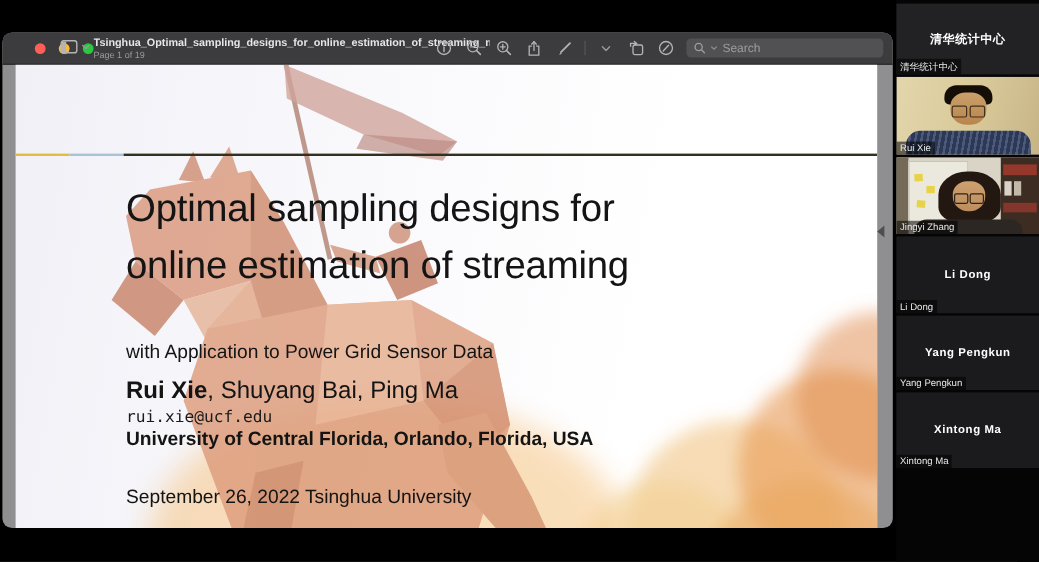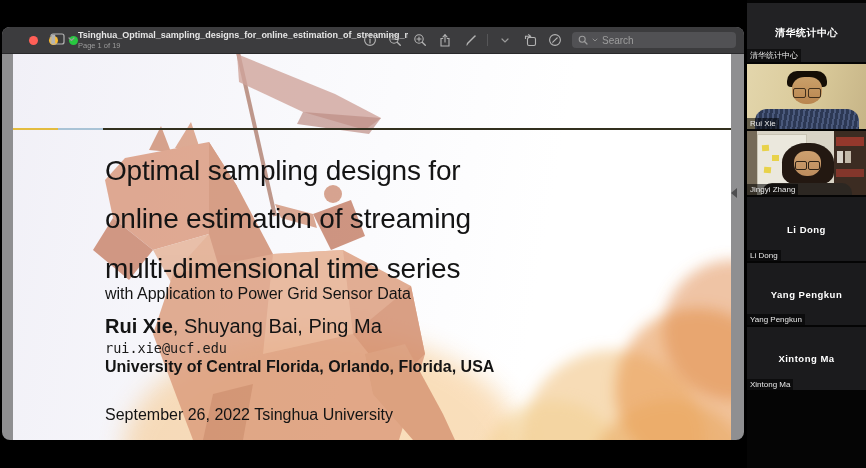--- a/index.html
+++ b/index.html
@@ -29,21 +29,21 @@
   .content{position:absolute;left:0;top:26px;right:0;bottom:0;}
   .page{position:absolute;left:11px;top:1px;width:718px;height:386px;overflow:hidden;
         background:linear-gradient(100deg,#f1f0f7 0%,#f9f9fc 38%,#ffffff 72%);}
   .art{position:absolute;left:0;top:0;}
   .rule{position:absolute;left:0;top:74px;width:718px;height:2px;}
   .rule span{position:absolute;top:0;height:2px;display:block;}
   .rule .r-gold{left:0;width:45px;background:#e3bc3f;}
   .rule .r-blue{left:45px;width:45px;background:#a9c3d6;}
   .rule .r-dark{left:90px;width:628px;background:#32301e;}
   .slide-text{position:absolute;left:92px;color:#141414;}
-  h1.sl{margin:0;font-size:28px;font-weight:500;letter-spacing:-0.2px;white-space:nowrap;}
+  h1.sl{margin:0;font-size:32px;font-weight:500;letter-spacing:-0.2px;white-space:nowrap;}
   .t1{top:101px;} .t2{top:149px;} .t3{top:199px;}
   .subtitle{top:231px;font-size:16px;}
   .authors{top:261px;font-size:20px;}
   .authors .lead{font-weight:bold;}
   .email{top:286px;font-size:13.5px;font-family:"DejaVu Sans Mono",monospace;color:#1a1a1a;}
   .affil{top:304px;font-size:16px;font-weight:bold;}
   .datev{top:352px;font-size:16px;}
 
   
   .handle{position:absolute;left:731px;top:188px;width:0;height:0;
@@ -248,21 +248,20 @@
         </svg>
 
         <div class="rule">
           <span class="r-gold"></span>
           <span class="r-blue"></span>
           <span class="r-dark"></span>
         </div>
 
         <h1 class="sl slide-text t1">Optimal sampling designs for</h1>
         <h1 class="sl slide-text t2">online estimation of streaming</h1>
-        <h1 class="sl slide-text t3">multi-dimensional time series</h1>
 
         <div class="slide-text subtitle">with Application to Power Grid Sensor Data</div>
 
         <div class="slide-text authors"><span class="lead">Rui Xie</span><span>, Shuyang Bai, Ping Ma</span></div>
 
         <div class="slide-text email">rui.xie@ucf.edu</div>
         <div class="slide-text affil">University of Central Florida, Orlando, Florida, USA</div>
         <div class="slide-text datev">September 26, 2022 Tsinghua University</div>
       </div>
     </div>

